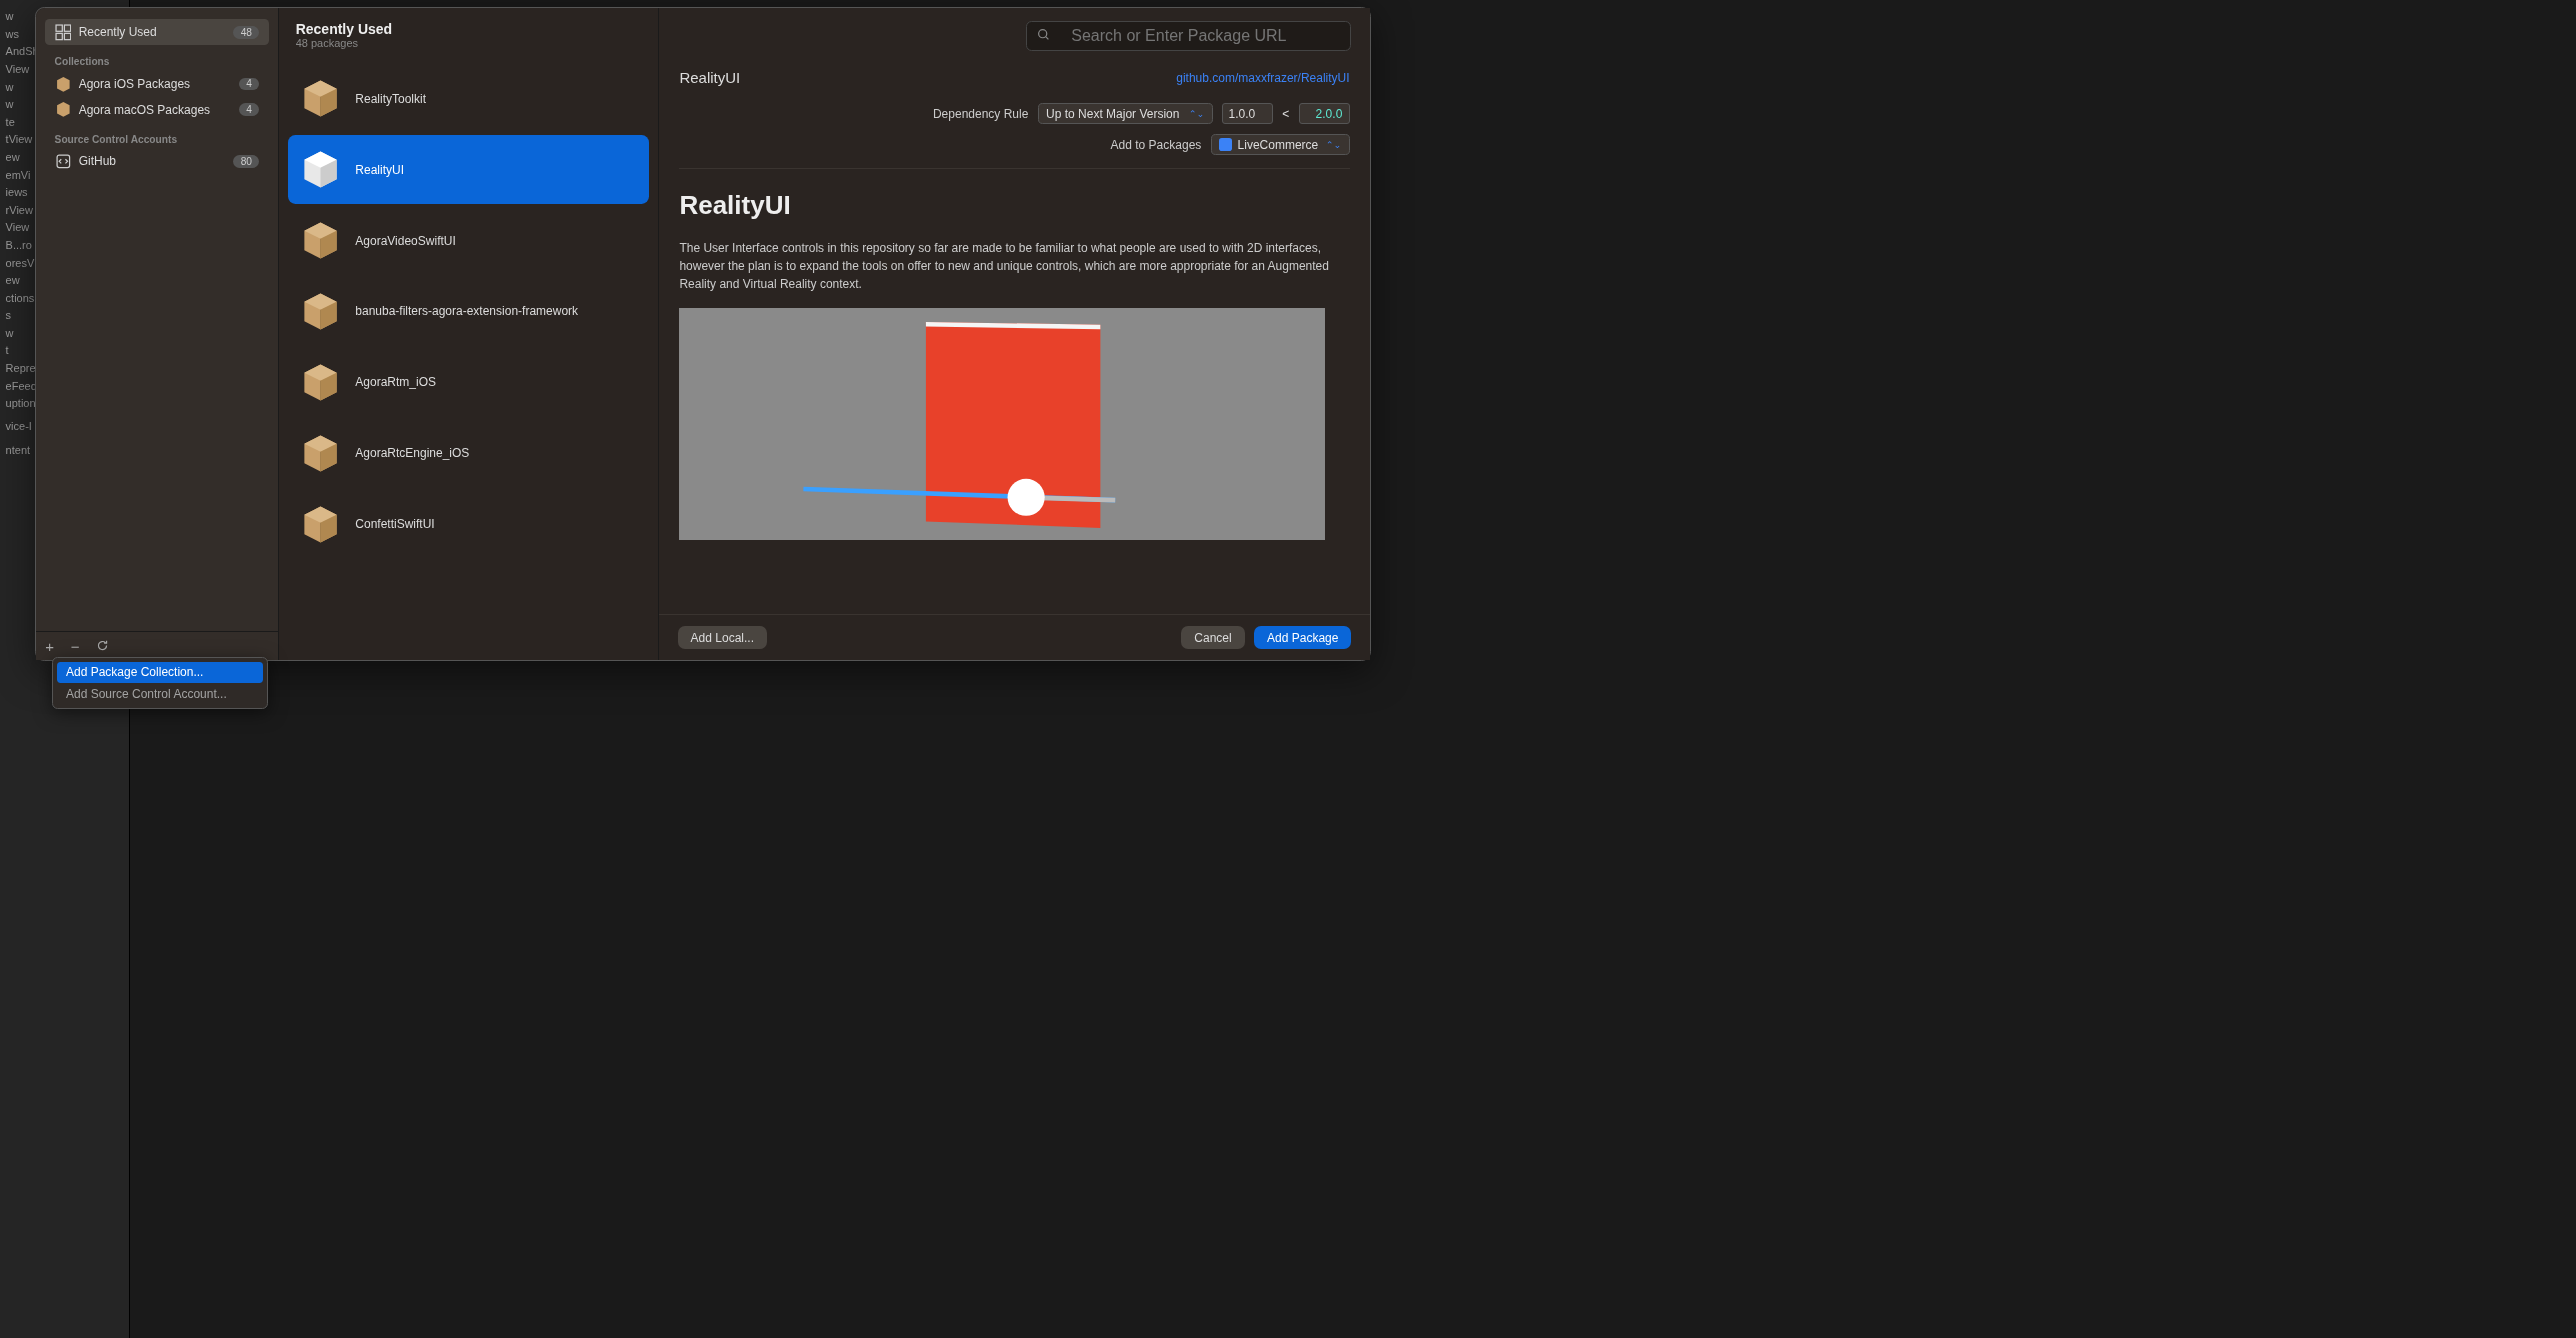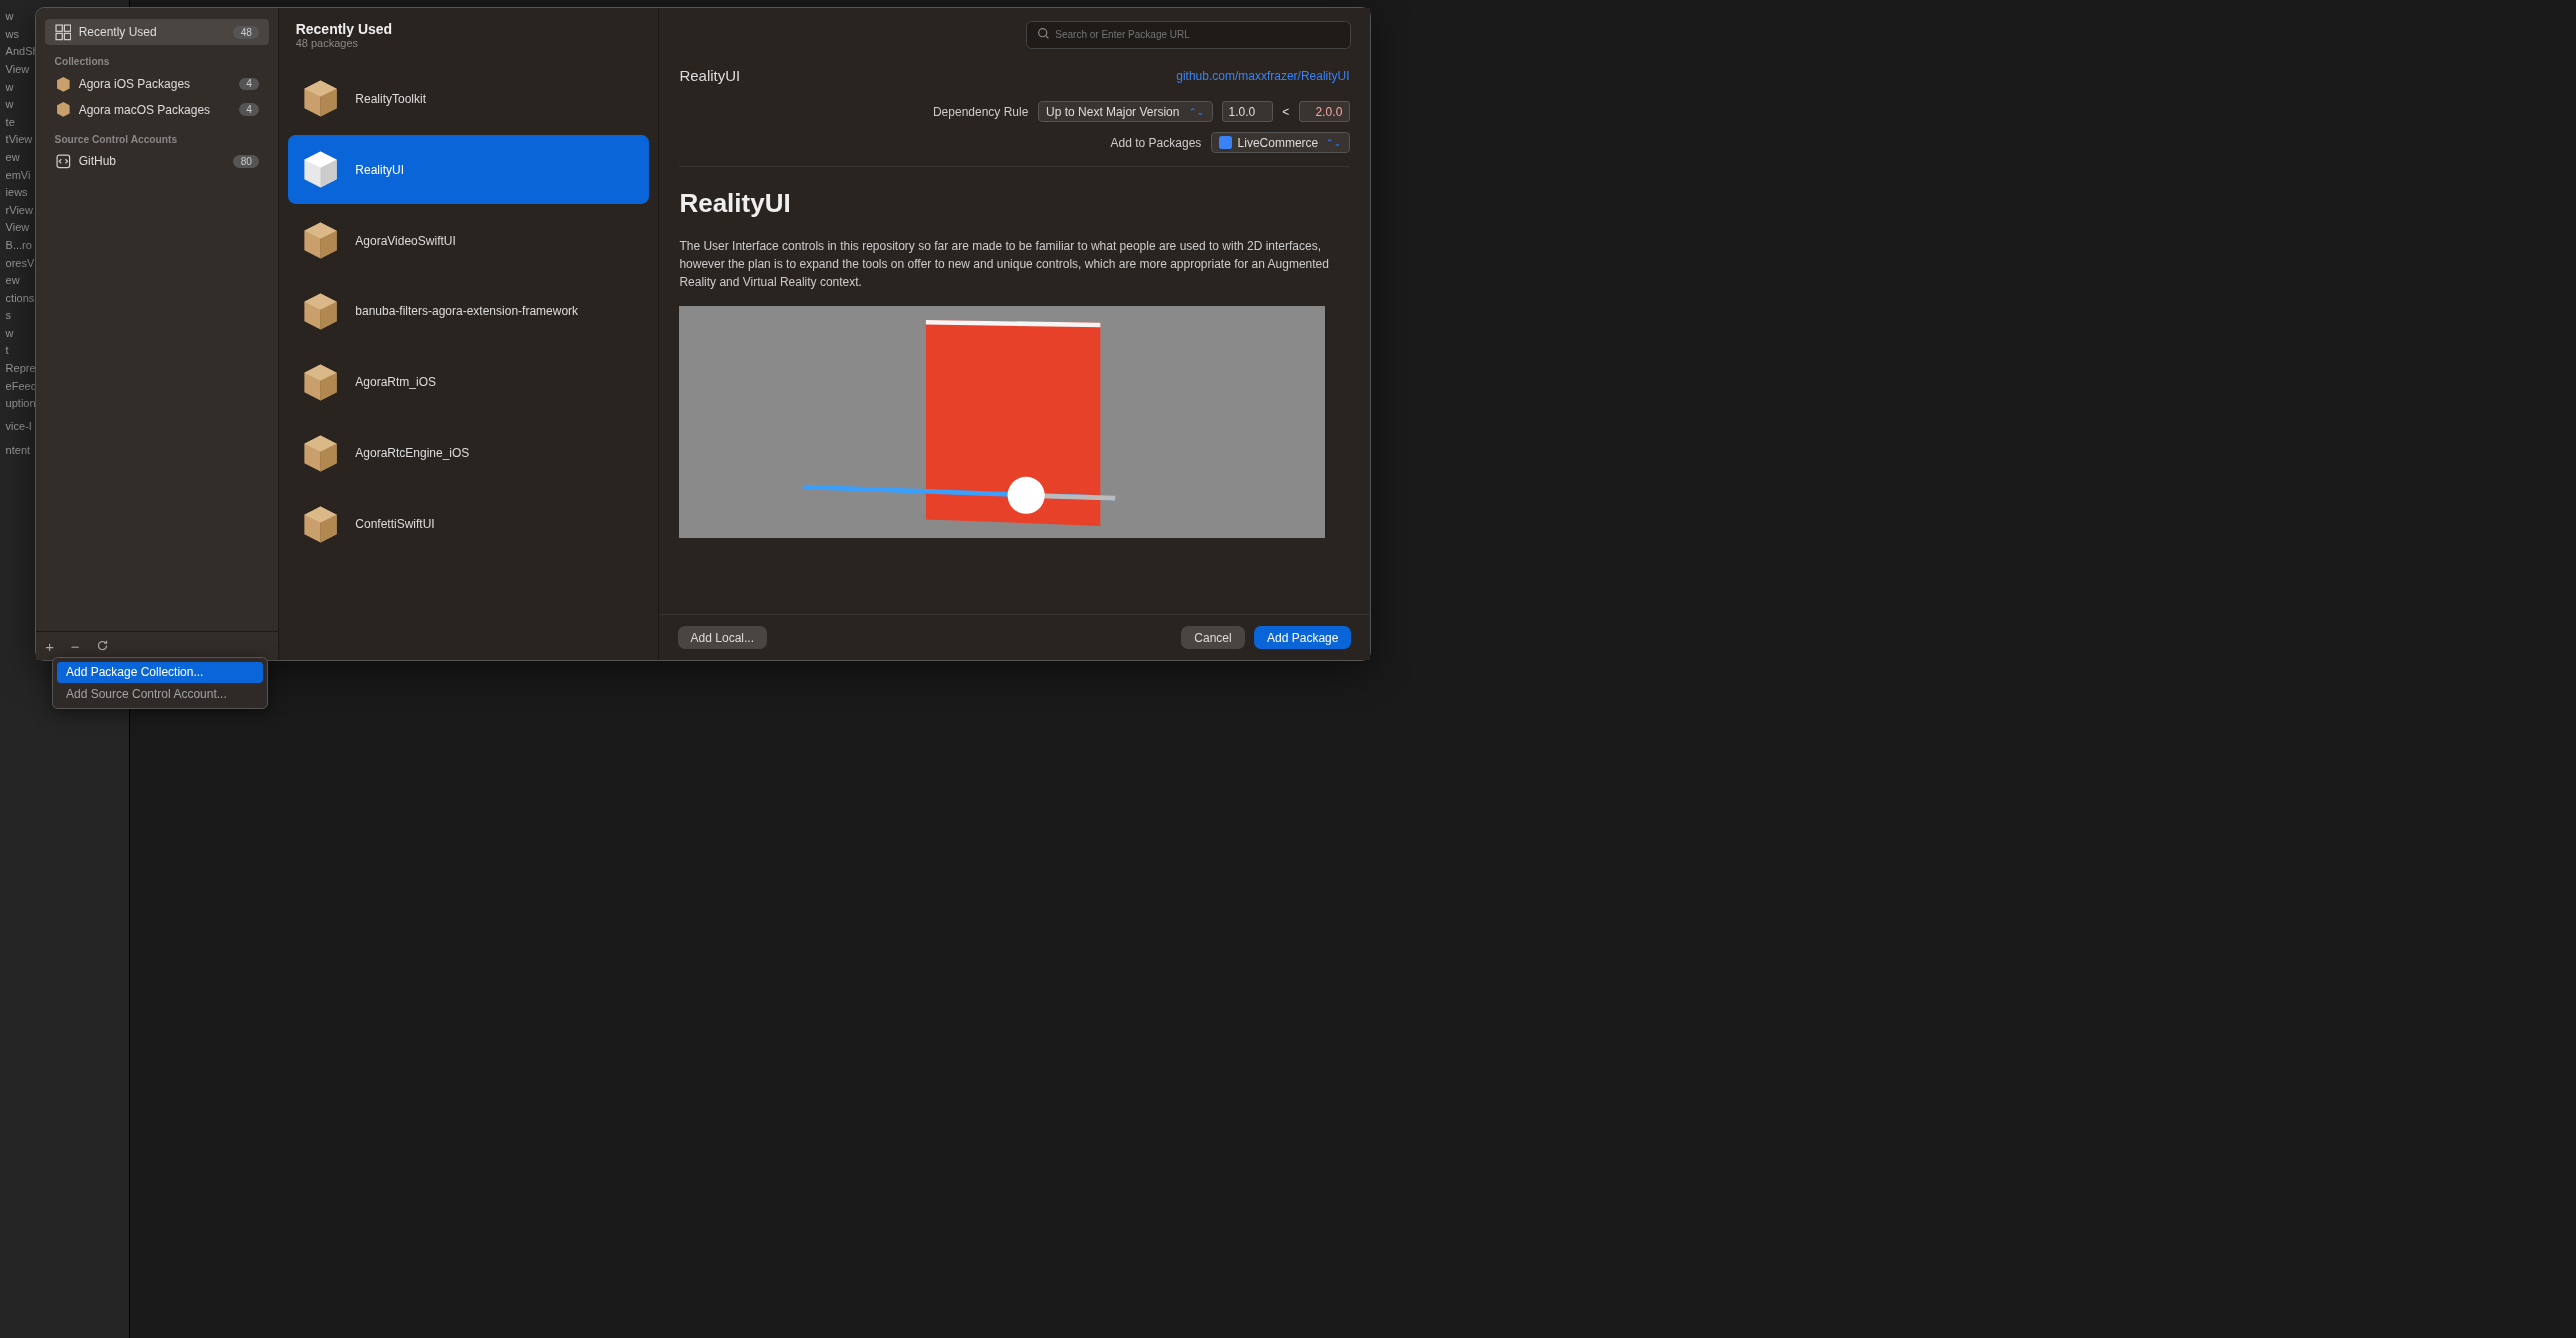--- a/index.html
+++ b/index.html
@@ -30,33 +30,33 @@
 .package-list { flex: 1; overflow-y: auto; padding: 0 9.3px; }
 .package-item { display: flex; align-items: center; padding: 13px 11px; border-radius: 7.4px; cursor: pointer; margin: 1.9px 0; }
 .package-item.selected { background: #0a66d8; }
 .package-item .pkg-icon { width: 43px; height: 43px; margin-right: 13px; }
 .package-item .name { color: #ddd; font-size: 12px; }
 .package-item.selected .name { color: #fff; }
 
 .right-panel { flex: 1; display: flex; flex-direction: column; background: #2a2421; }
 .right-header { padding: 13px 18.6px 0; display: flex; justify-content: flex-end; }
 .search-box { width: 325px; background: #1f1b18; border: 0.9px solid #444; border-radius: 5.6px; padding: 4.6px 9.3px; display: flex; align-items: center; }
-.search-box input { background: none; border: none; color: #ccc; flex: 1; outline: none; font-size: 10px; }
+.search-box input { background: none; border: none; color: #ccc; flex: 1; outline: none; font-size: 16px; margin-left: 16px; }
 .search-box .search-icon { color: #888; margin-right: 5.6px; }
 
 .right-content { flex: 1; padding: 18.6px 20.4px; overflow-y: auto; }
 .detail-top { display: flex; justify-content: space-between; align-items: center; margin-bottom: 16.7px; }
 .detail-title { font-size: 15px; color: #ddd; }
 .detail-link { color: #3b82f6; font-size: 12px; text-decoration: none; }
 .form-row { display: flex; align-items: center; justify-content: flex-end; gap: 9.3px; margin-bottom: 9.3px; }
 .form-label { color: #ccc; font-size: 12px; }
 .select { background: #3a3430; border: 0.9px solid #555; border-radius: 4.6px; padding: 2.8px 7.4px; color: #ddd; display: flex; align-items: center; gap: 5.6px; font-size: 12px; }
 .select .arrows { color: #3b82f6; font-size: 9.3px; margin-left: 3.7px; }
 .text-input { background: #3a3430; border: 0.9px solid #555; border-radius: 3px; padding: 2.8px 5.6px; color: #ddd; width: 51px; font-size: 12px; }
-.text-input.disabled { color: #fca5a5; padding-left: 16px; }
+.text-input.disabled { color: #5eead4; padding-left: 16px; }
 .proj-icon { width: 13px; height: 13px; background: #3b82f6; border-radius: 2.8px; display: inline-block; }
 
 .readme { border-top: 0.9px solid #3a3430; margin-top: 13px; padding-top: 20.4px; }
 .readme h1 { font-size: 26px; color: #eee; font-weight: 700; margin-bottom: 18.6px; }
 .readme p { color: #ccc; line-height: 1.5; margin-bottom: 15px; font-size: 12px; }
 .readme-img { width: 646px; height: 232px; background: #8a8a8a; position: relative; overflow: hidden; }
 
 .dialog-footer { display: flex; padding: 11px 18.6px; border-top: 0.9px solid #3a3430; justify-content: space-between; align-items: center; }
 .btn { background: #4a4540; border: none; color: #ddd; padding: 4.6px 13px; border-radius: 7px; cursor: pointer; font-size: 12px; }
 .btn.primary { background: #0a66d8; color: #fff; }

